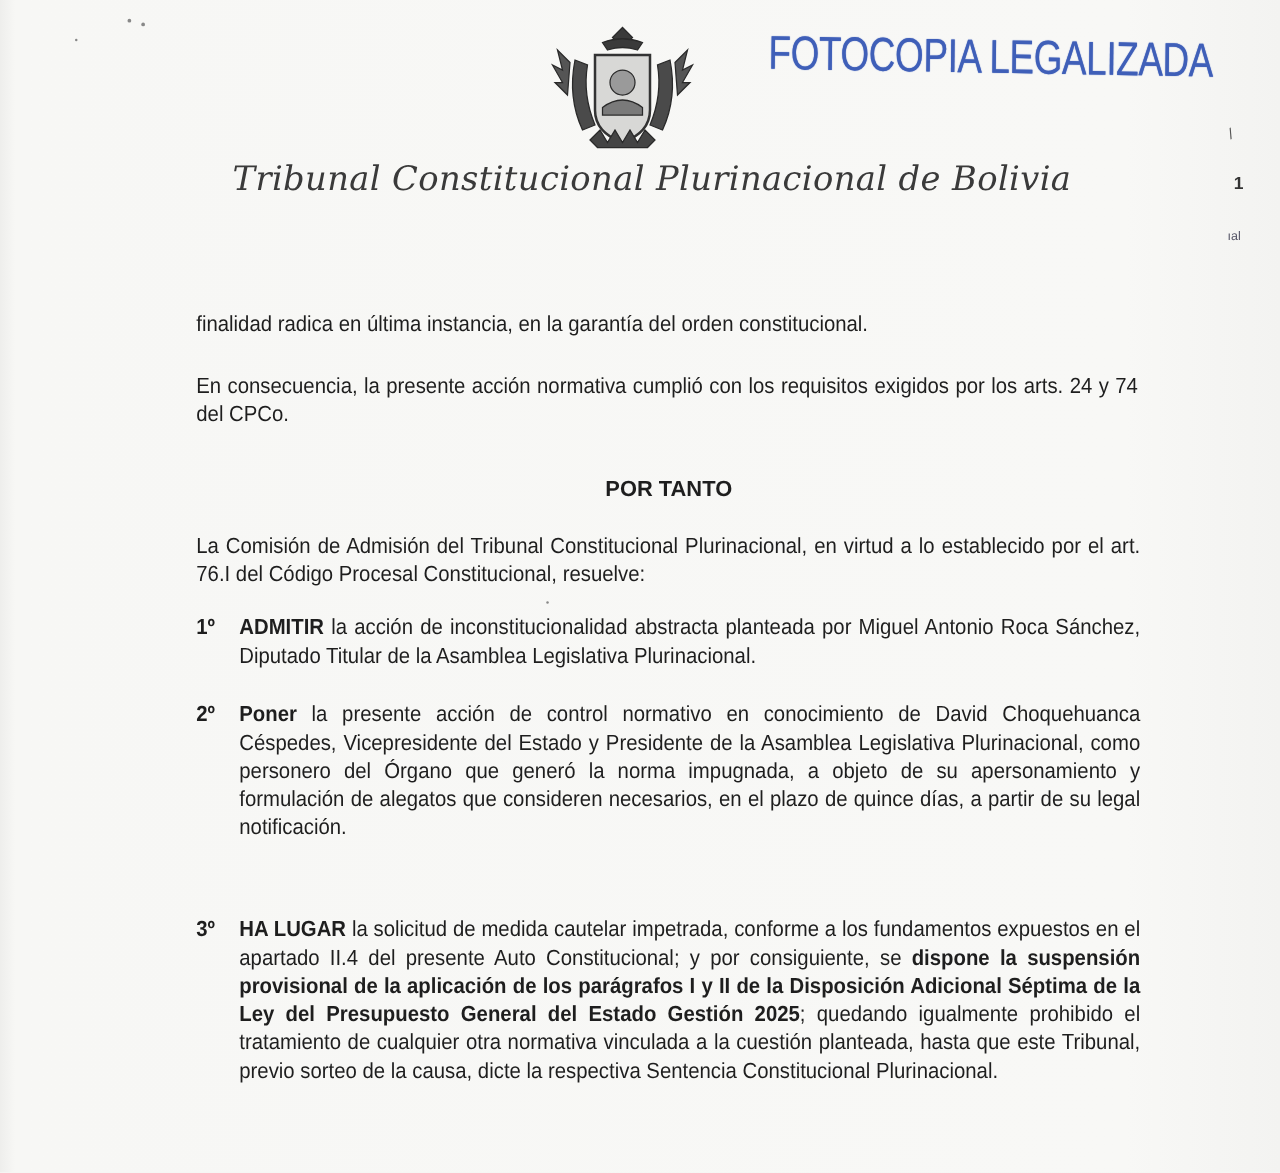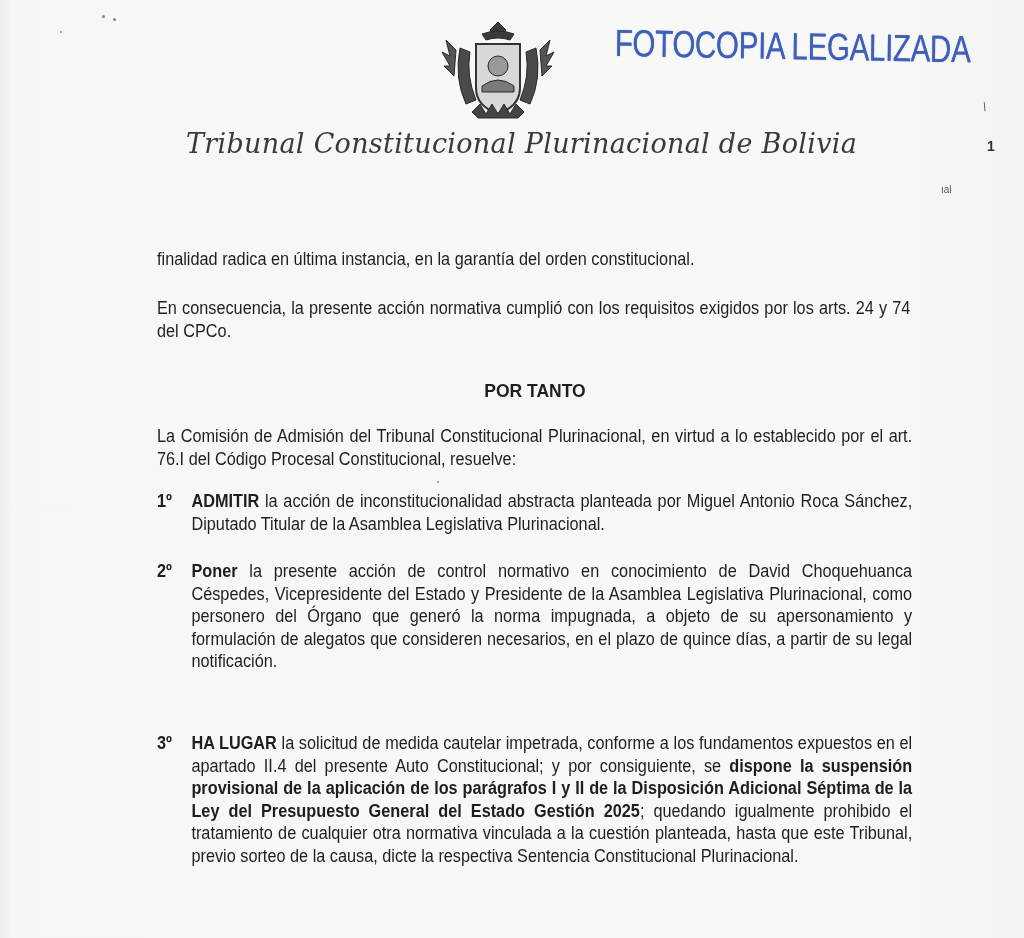--- a/index.html
+++ b/index.html
@@ -29,21 +29,21 @@
   }
   .letterhead {
     position: absolute; left: 186px; top: 128px;
     font-family: "DejaVu Serif", serif;
     font-style: italic; font-size: 27px; color: #3a3a3a;
     letter-spacing: 0.3px; white-space: nowrap;
   }
   .margin-mark { position: absolute; color: #555; font-size: 12px; }
   .mark1 { left: 983px; top: 100px; transform: rotate(-20deg); }
   .mark2 { left: 987px; top: 138px; font-size: 14px; font-weight: bold; color: #333; }
-  .mark3 { left: 941px; top: 184px; font-size: 10px; color: #556; }
+  .mark3 { left: 982px; top: 184px; font-size: 10px; color: #556; }
   .speck { position: absolute; width: 3px; height: 3px; border-radius: 50%; background: #888; }
 
   .body-text {
     position: absolute; left: 157px; width: 754px;
     font-family: "Liberation Sans", sans-serif;
     font-size: 17.5px; line-height: 22.5px;
     transform: scaleX(0.93); transform-origin: left top;
   }
   .justify { text-align: justify; text-align-last: left; }
   .para1 { top: 248px; }

